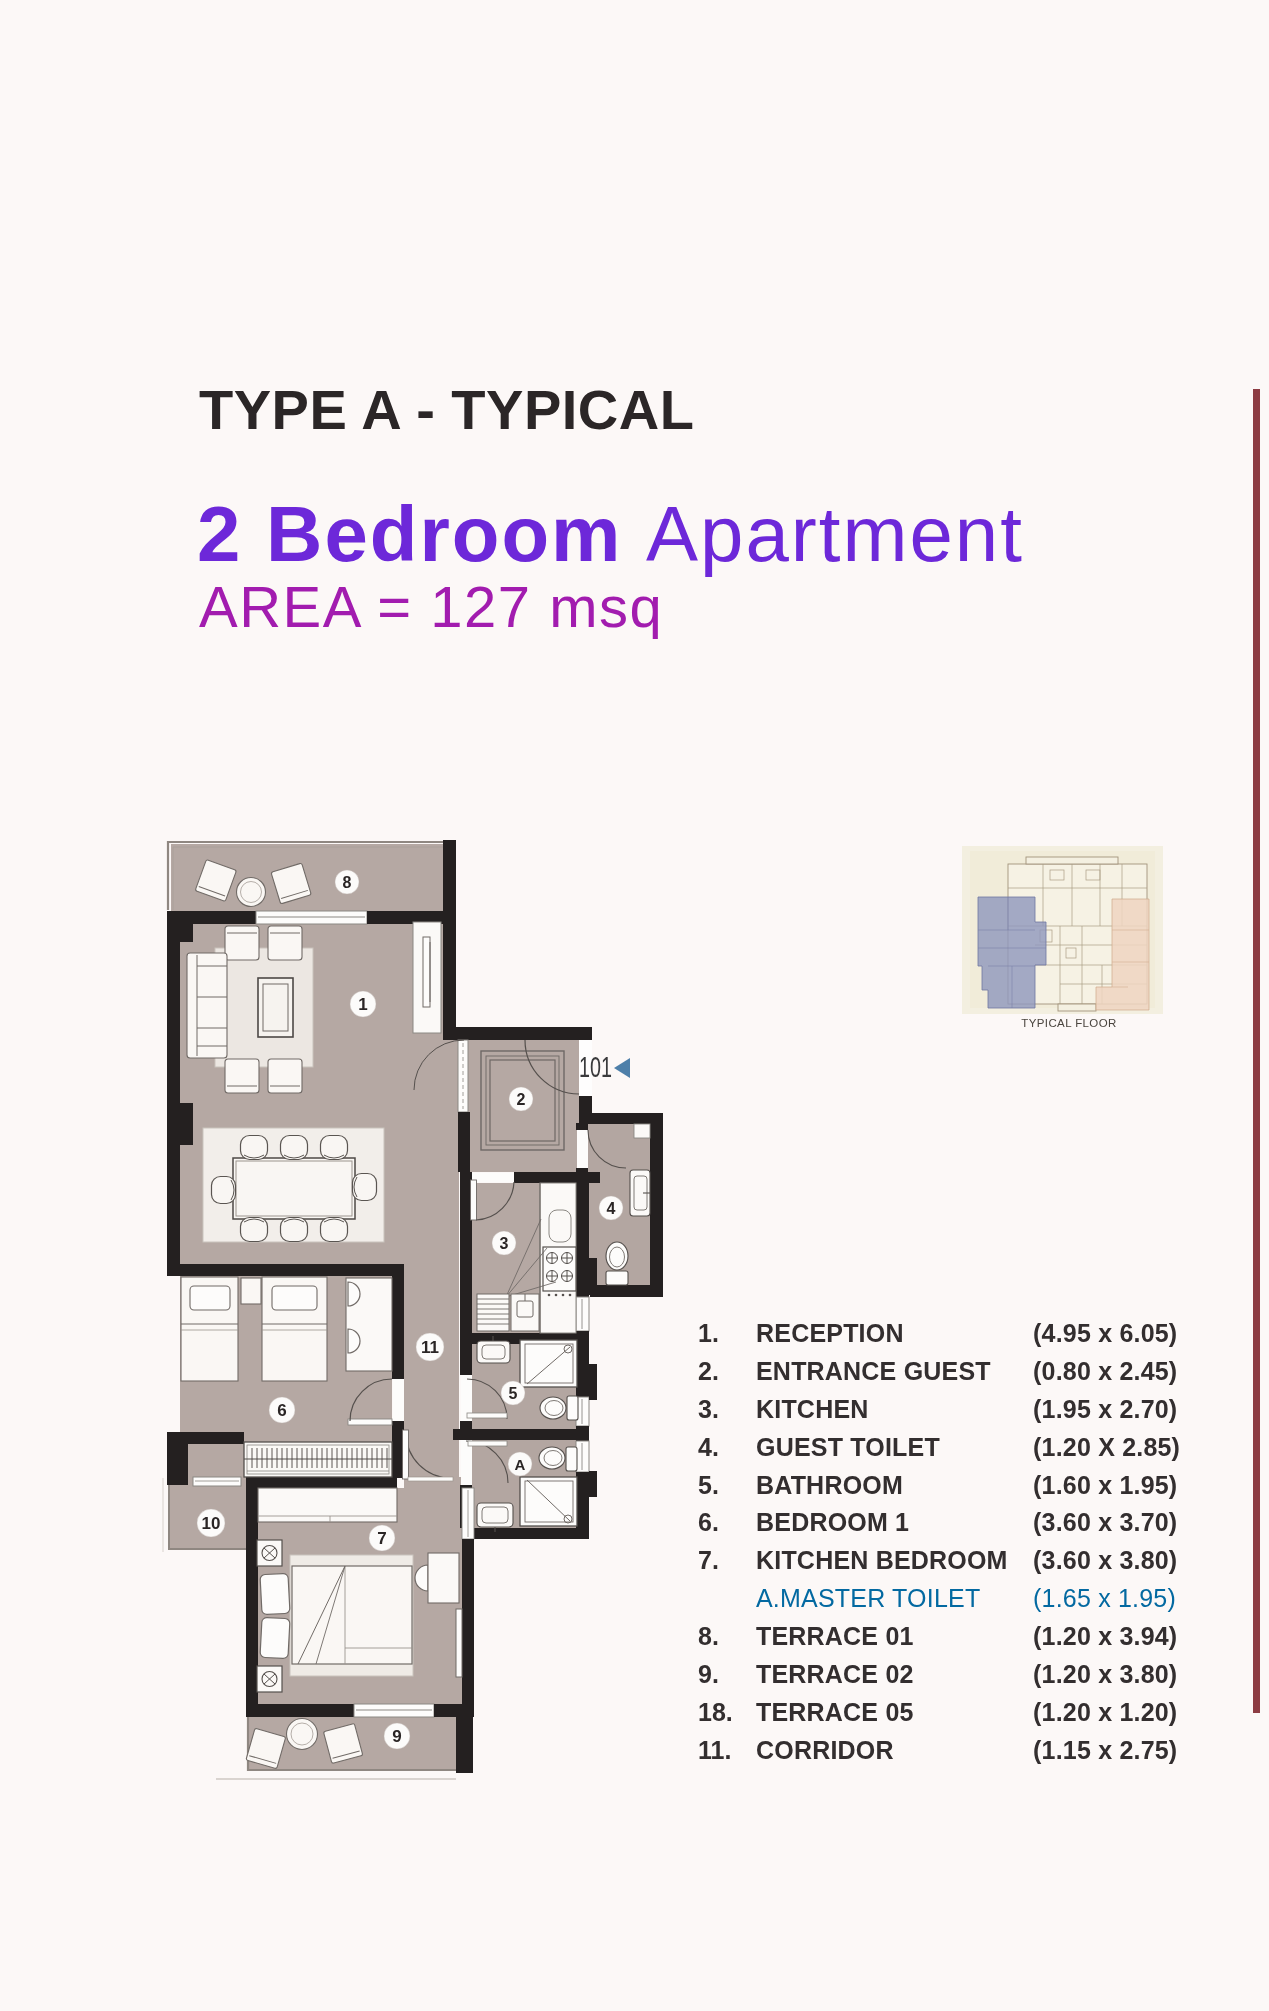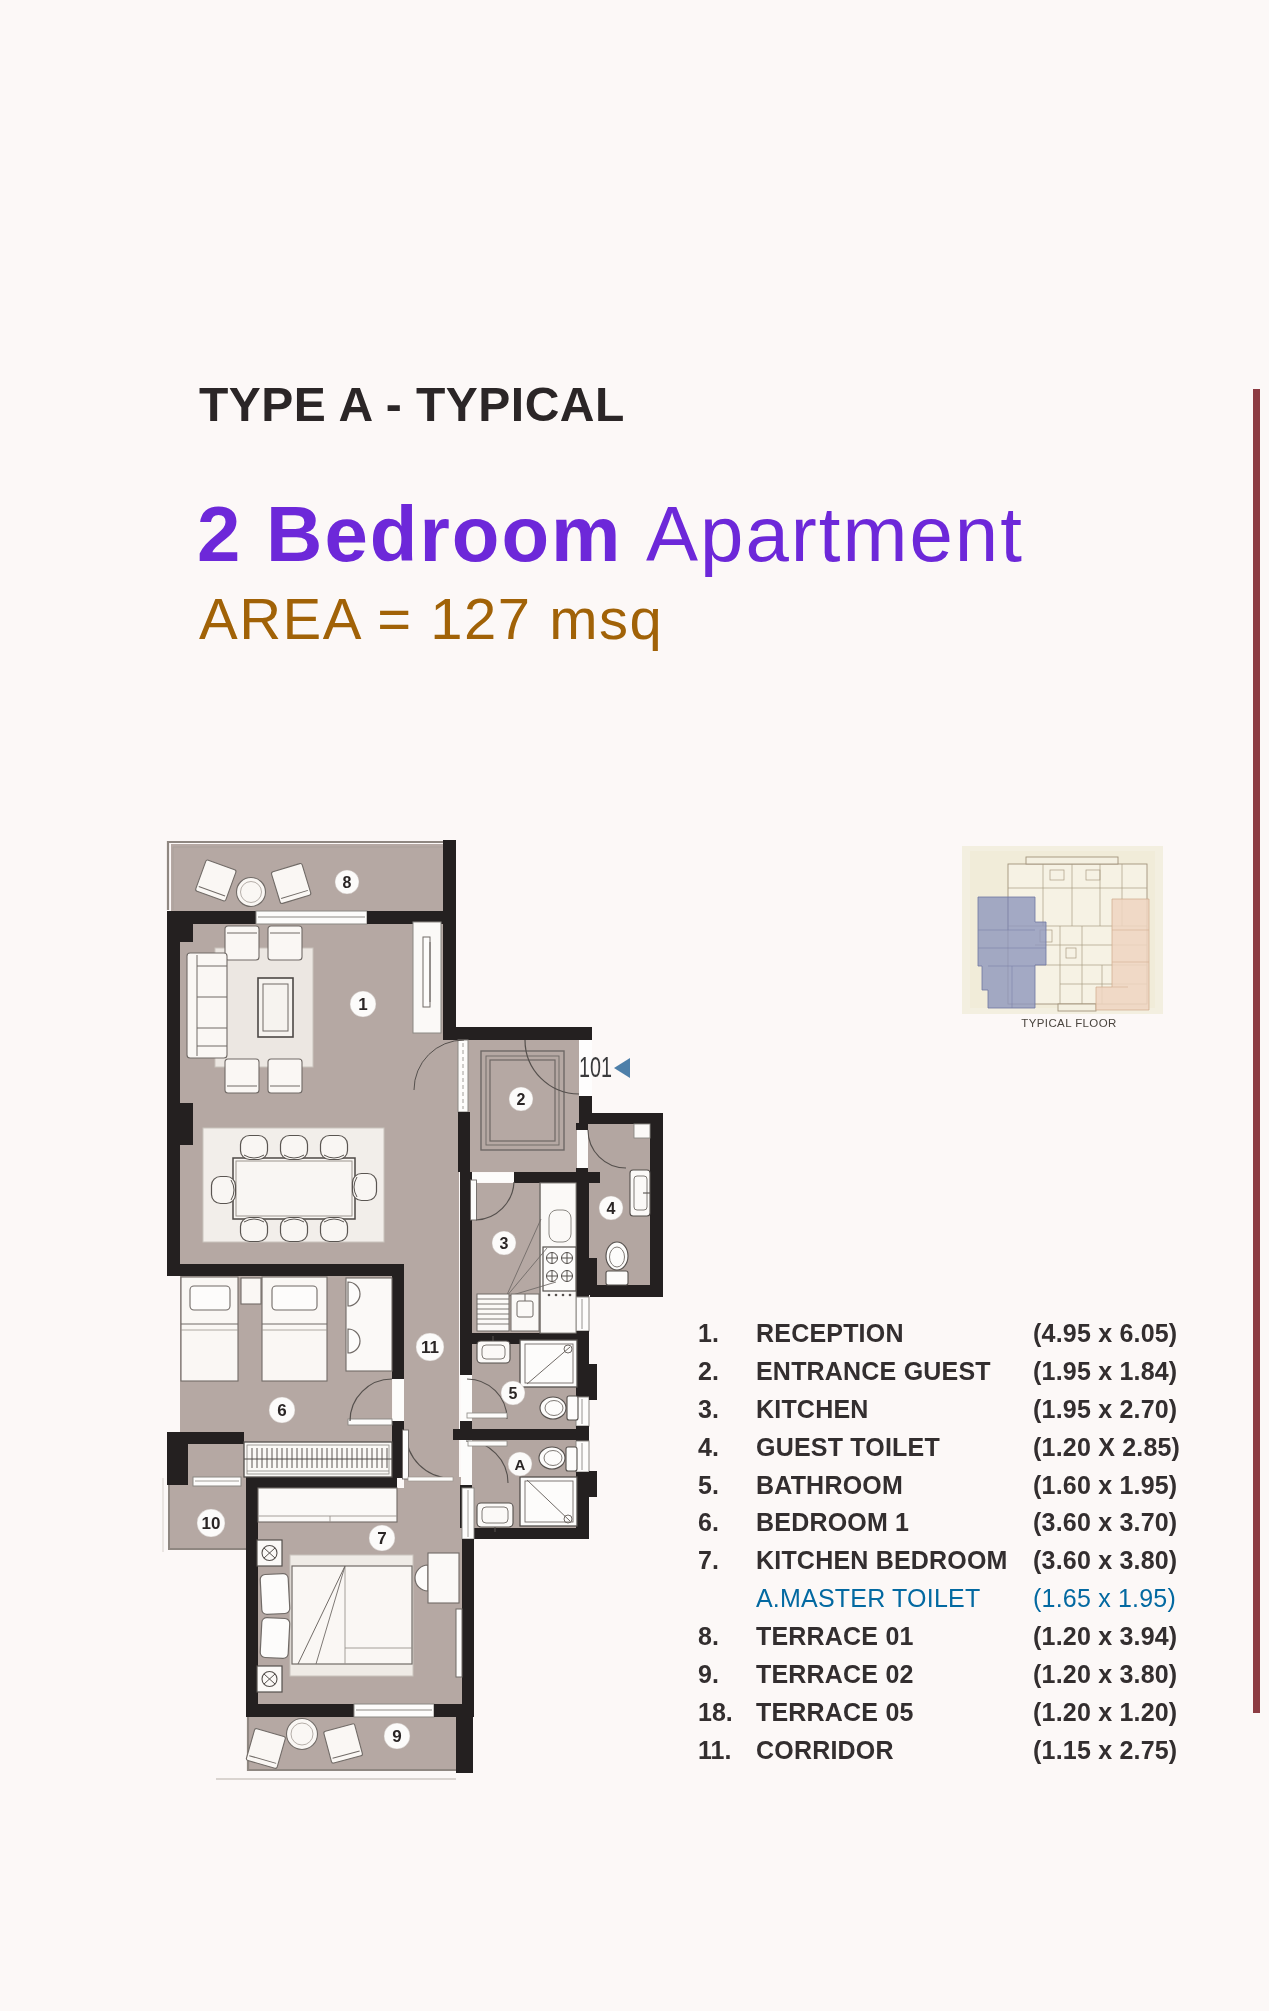--- a/index.html
+++ b/index.html
@@ -1,21 +1,21 @@
 <!DOCTYPE html>
 <html><head>
 <meta charset="utf-8">
 <style>
   html,body{margin:0;padding:0;}
   body{width:1269px;height:2011px;position:relative;background:#fcf8f7;font-family:"Liberation Sans",sans-serif;overflow:hidden;}
   .abs{position:absolute;}
-  .t1{left:199px;top:377px;font-size:48px;font-weight:700;color:#2b2627;letter-spacing:0.5px;}
+  .t1{left:199px;top:377px;font-size:56px;font-weight:700;color:#2b2627;letter-spacing:0.5px;}
   .t2{left:197px;top:489px;font-size:78px;font-weight:700;color:#6d28d9;letter-spacing:2px;}
   .t2 span{font-weight:400;}
-  .t3{left:199px;top:573px;font-size:58px;font-weight:400;color:#a16207;letter-spacing:1.5px;margin-top:12px;}
+  .t3{left:199px;top:573px;font-size:58px;font-weight:400;color:#a21caf;letter-spacing:1.5px;}
   .leg{left:696px;top:0;width:500px;font-size:25px;font-weight:700;color:#332e2f;}
   .lr{position:absolute;left:0;width:500px;height:38px;line-height:38px;}
   .lr .n{position:absolute;left:2px;}
   .lr .t{position:absolute;left:40px;letter-spacing:0.2px;margin-left:20px;}
   .lr .d{position:absolute;left:337px;letter-spacing:0.2px;}
   .gray{color:#0369a1;font-weight:400;}
 </style>
 </head>
 <body>
 
@@ -29,21 +29,21 @@
 
 <div class="abs leg">
 <div class="lr" style="top:1314px">
       <span class="n">1.</span>
       <span class="t">RECEPTION</span>
       <span class="d">(4.95 x 6.05)</span>
     </div>
 <div class="lr" style="top:1352px">
       <span class="n">2.</span>
       <span class="t">ENTRANCE GUEST</span>
-      <span class="d">(1.95 x 1.84)</span>
+      <span class="d">(0.80 x 2.45)</span>
     </div>
 <div class="lr" style="top:1390px">
       <span class="n">3.</span>
       <span class="t">KITCHEN</span>
       <span class="d">(1.95 x 2.70)</span>
     </div>
 <div class="lr" style="top:1428px">
       <span class="n">4.</span>
       <span class="t">GUEST TOILET</span>
       <span class="d">(1.20 X 2.85)</span>

